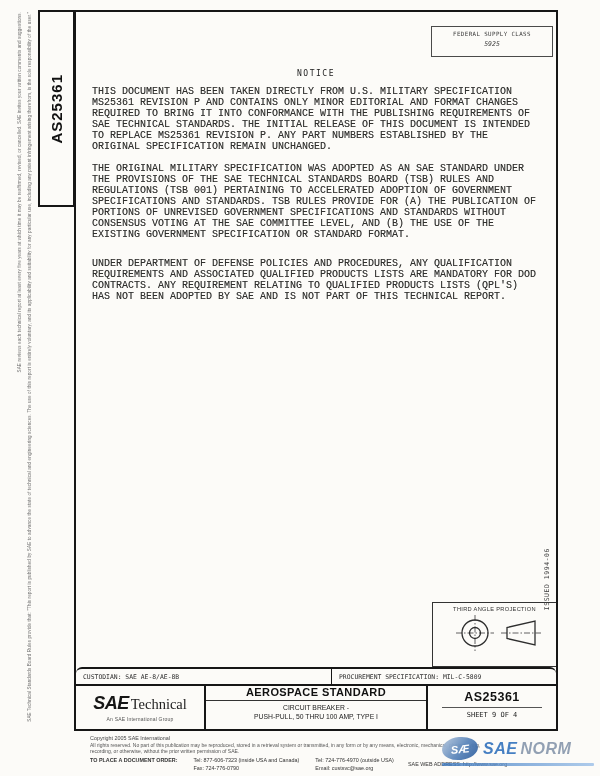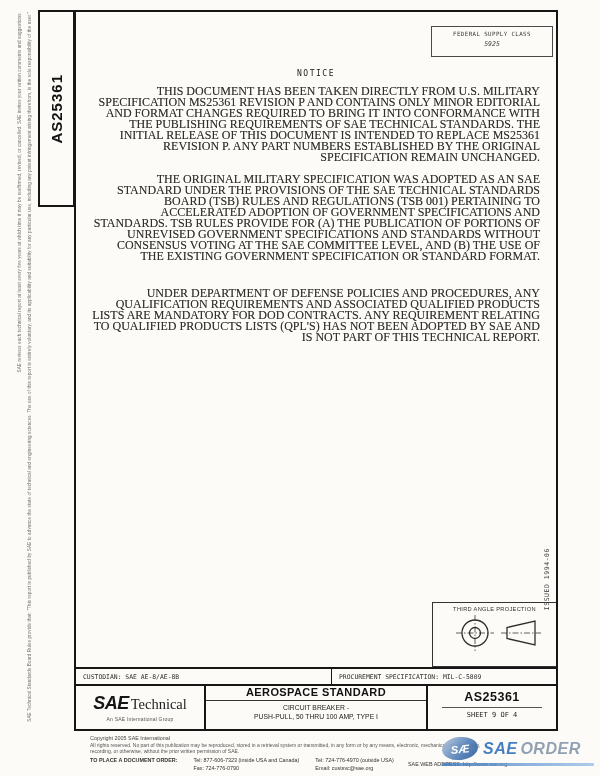--- a/index.html
+++ b/index.html
@@ -22,36 +22,36 @@
 
   .fsc-box{position:absolute;left:355px;top:14px;width:122px;height:31px;
            border:1px solid #4a4a4a;box-sizing:border-box;text-align:center;padding-top:4px;
            font-family:"DejaVu Sans Mono",monospace;}
   .fsc-label{font-size:5.8px;letter-spacing:.4px;color:#3a3a3a;}
   .fsc-value{font-size:6.5px;margin-top:3px;color:#3a3a3a;font-style:italic;}
 
   .notice-title{position:absolute;top:57px;left:0;right:0;text-align:center;font-size:8px;
                 letter-spacing:1.5px;color:#222;font-family:"DejaVu Sans Mono",monospace;}
   .notice-body{position:absolute;top:74px;left:16px;width:448px;
-               font-family:Liberation Serif, serif;font-size:12px;line-height:11px;
-               color:#30302e;text-shadow:0 0 .4px rgba(40,40,40,.45);text-align:right;}
+               font-family:Liberation Mono, monospace;font-size:10px;line-height:11px;
+               color:#30302e;text-shadow:0 0 .4px rgba(40,40,40,.45);}
   .notice-body p{margin:0 0 11px 0;}
-  .notice-body p:nth-child(2){margin-bottom:26px;}
+  .notice-body p:nth-child(2){margin-bottom:18px;}
 
   .issued{position:absolute;left:467px;top:536px;width:13px;height:114px;
           font-size:6.4px;color:#3a3a3a;letter-spacing:.6px;font-family:"DejaVu Sans Mono",monospace;}
 
   .proj-box{position:absolute;right:0;top:590px;width:124px;height:65px;border:1px solid #333;
             border-right:none;box-sizing:border-box;text-align:center;}
   .proj-label{font-size:5.7px;letter-spacing:.3px;padding-top:3px;color:#333;}
   .proj-symbol{margin-top:1px;}
 
   .cust-row{position:absolute;left:0;right:0;top:655px;height:17px;border-top:2px solid #161616;
             display:flex;box-sizing:border-box;font-size:6.4px;color:#2e2e2e;
-            font-family:"DejaVu Sans Mono",monospace;}
+            font-family:"DejaVu Sans Mono",monospace;border-radius:6px;}
   .cust-cell{display:flex;align-items:center;padding-left:7px;box-sizing:border-box;}
   .cust-cell.c1{width:256px;border-right:1.5px solid #161616;}
   .cust-cell.c2{flex:1;}
 
   .tblock{position:absolute;left:0;right:0;top:672px;bottom:0;border-top:2px solid #161616;
           display:flex;box-sizing:border-box;}
   .tb-logo{width:130px;border-right:2px solid #161616;display:flex;flex-direction:column;
            align-items:center;justify-content:center;box-sizing:border-box;}
   .logo-row{display:flex;align-items:baseline;}
   .logo-sae{font-weight:900;font-style:italic;font-size:18px;letter-spacing:-.5px;color:#161616;}
@@ -177,19 +177,19 @@
       <div>Tel: 724-776-4970 (outside USA)</div>
       <div>Email: custsvc@sae.org</div>
     </div>
   </div>
   <div class="web">SAE WEB ADDRESS: http://www.sae.org</div>
 
   <div class="wm">
     <div class="wm-row">
       <div class="wm-oval">SÆ</div>
       <div class="wm-text">
-        <span class="wm-p1">SAE</span><span class="wm-p2">ORDER</span>
+        <span class="wm-p1">SAE</span><span class="wm-p2">NORM</span>
       </div>
     </div>
     <div class="wm-bar"></div>
   </div>
 
 </div>
 
 </body></html>

